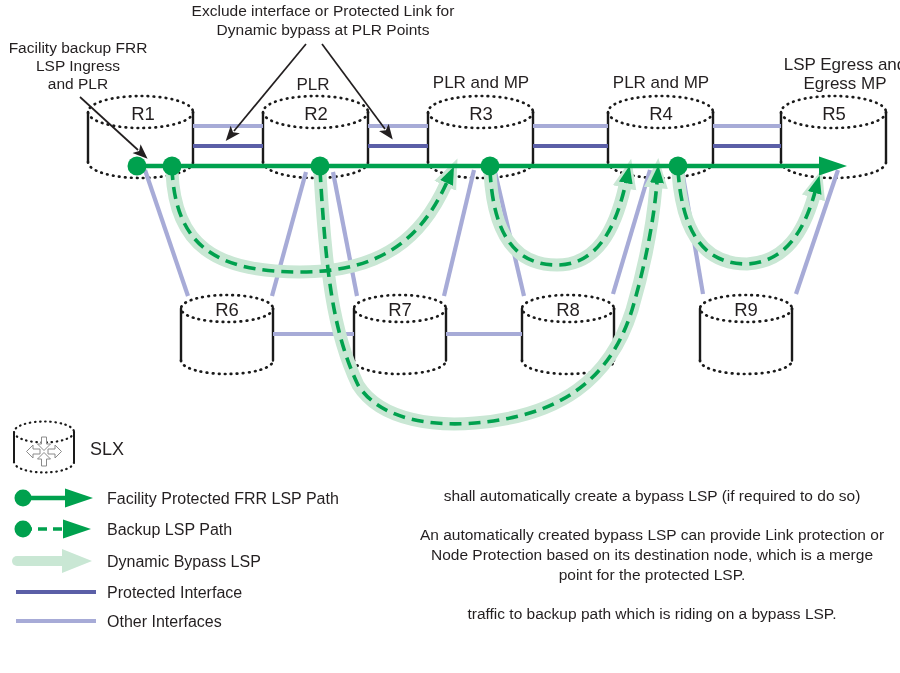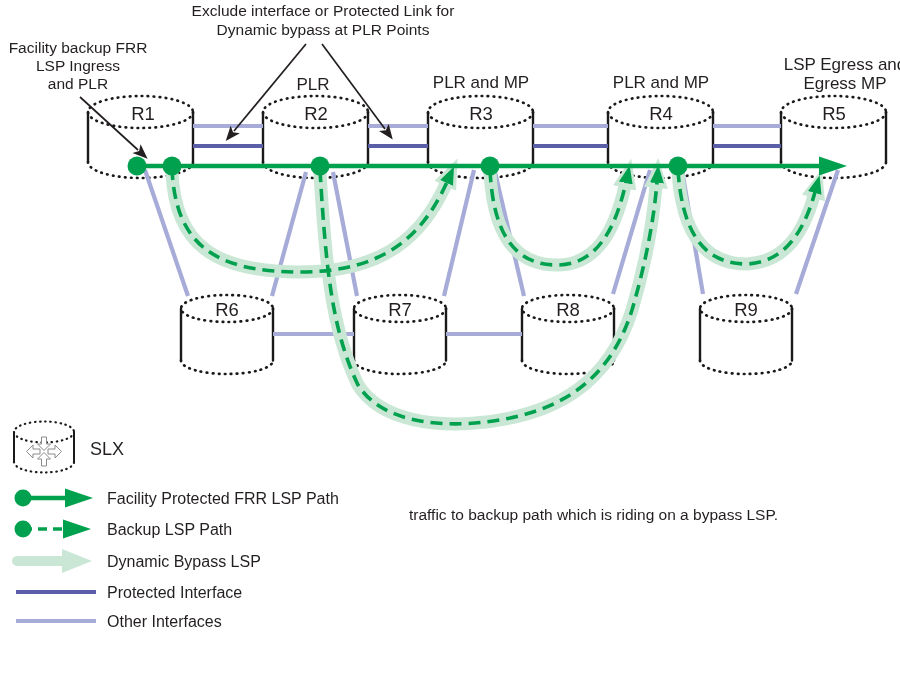--- a/index.html
+++ b/index.html
@@ -1,17 +1,17 @@
 <!DOCTYPE html>
 <html><head>
 <meta charset="utf-8">
 <style>
   html,body{margin:0;padding:0;background:#ffffff;}
   #stage{position:relative;width:900px;height:673px;background:#fff;overflow:hidden;
-         font-family:"Liberation Sans",sans-serif;color:#231f20;}
+         font-family:"Liberation Sans",sans-serif;color:#231f20;text-align:center;}
   svg{position:absolute;left:0;top:0;}
   .solid{stroke:#1a1a1a;stroke-width:2.4;fill:none;stroke-linecap:round;}
   .dots{stroke:#1a1a1a;stroke-width:2.7;fill:none;stroke-dasharray:0.6 5.4;stroke-linecap:round;}
   .cylfill{fill:#ffffff;stroke:none;}
   .link-other{stroke:#a7abd7;stroke-width:4.2;fill:none;}
   .link-prot{stroke:#5b5fa7;stroke-width:4.2;fill:none;}
   .green-main{stroke:#00a14e;stroke-width:4.5;fill:none;}
   .green-dash{stroke:#00a14e;stroke-width:3.6;fill:none;stroke-dasharray:12 7;}
   .halo{stroke:#c9e7d4;stroke-width:13;fill:none;stroke-linecap:round;}
   .gdot{fill:#00a14e;}
@@ -166,18 +166,24 @@
 
     <g>
       <path class="link-other" d="M16,621 L96,621"></path>
       <text class="txt" x="107" y="627" font-size="16">Other Interfaces</text>
     </g>
   </g>
 </svg>
 
 <div id="paras">
   <div class="para">
+    <div>shall automatically create a bypass LSP (if required to do so)</div>
+  </div>
+  <div class="para">
+    <div>An automatically created bypass LSP can provide Link protection or</div>
+    <div>Node Protection based on its destination node, which is a merge</div>
+    <div>point for the protected LSP.</div>
   </div>
   <div class="para">
     <div>traffic to backup path which is riding on a bypass LSP.</div>
   </div>
 </div>
 </div>
 
 </body></html>

